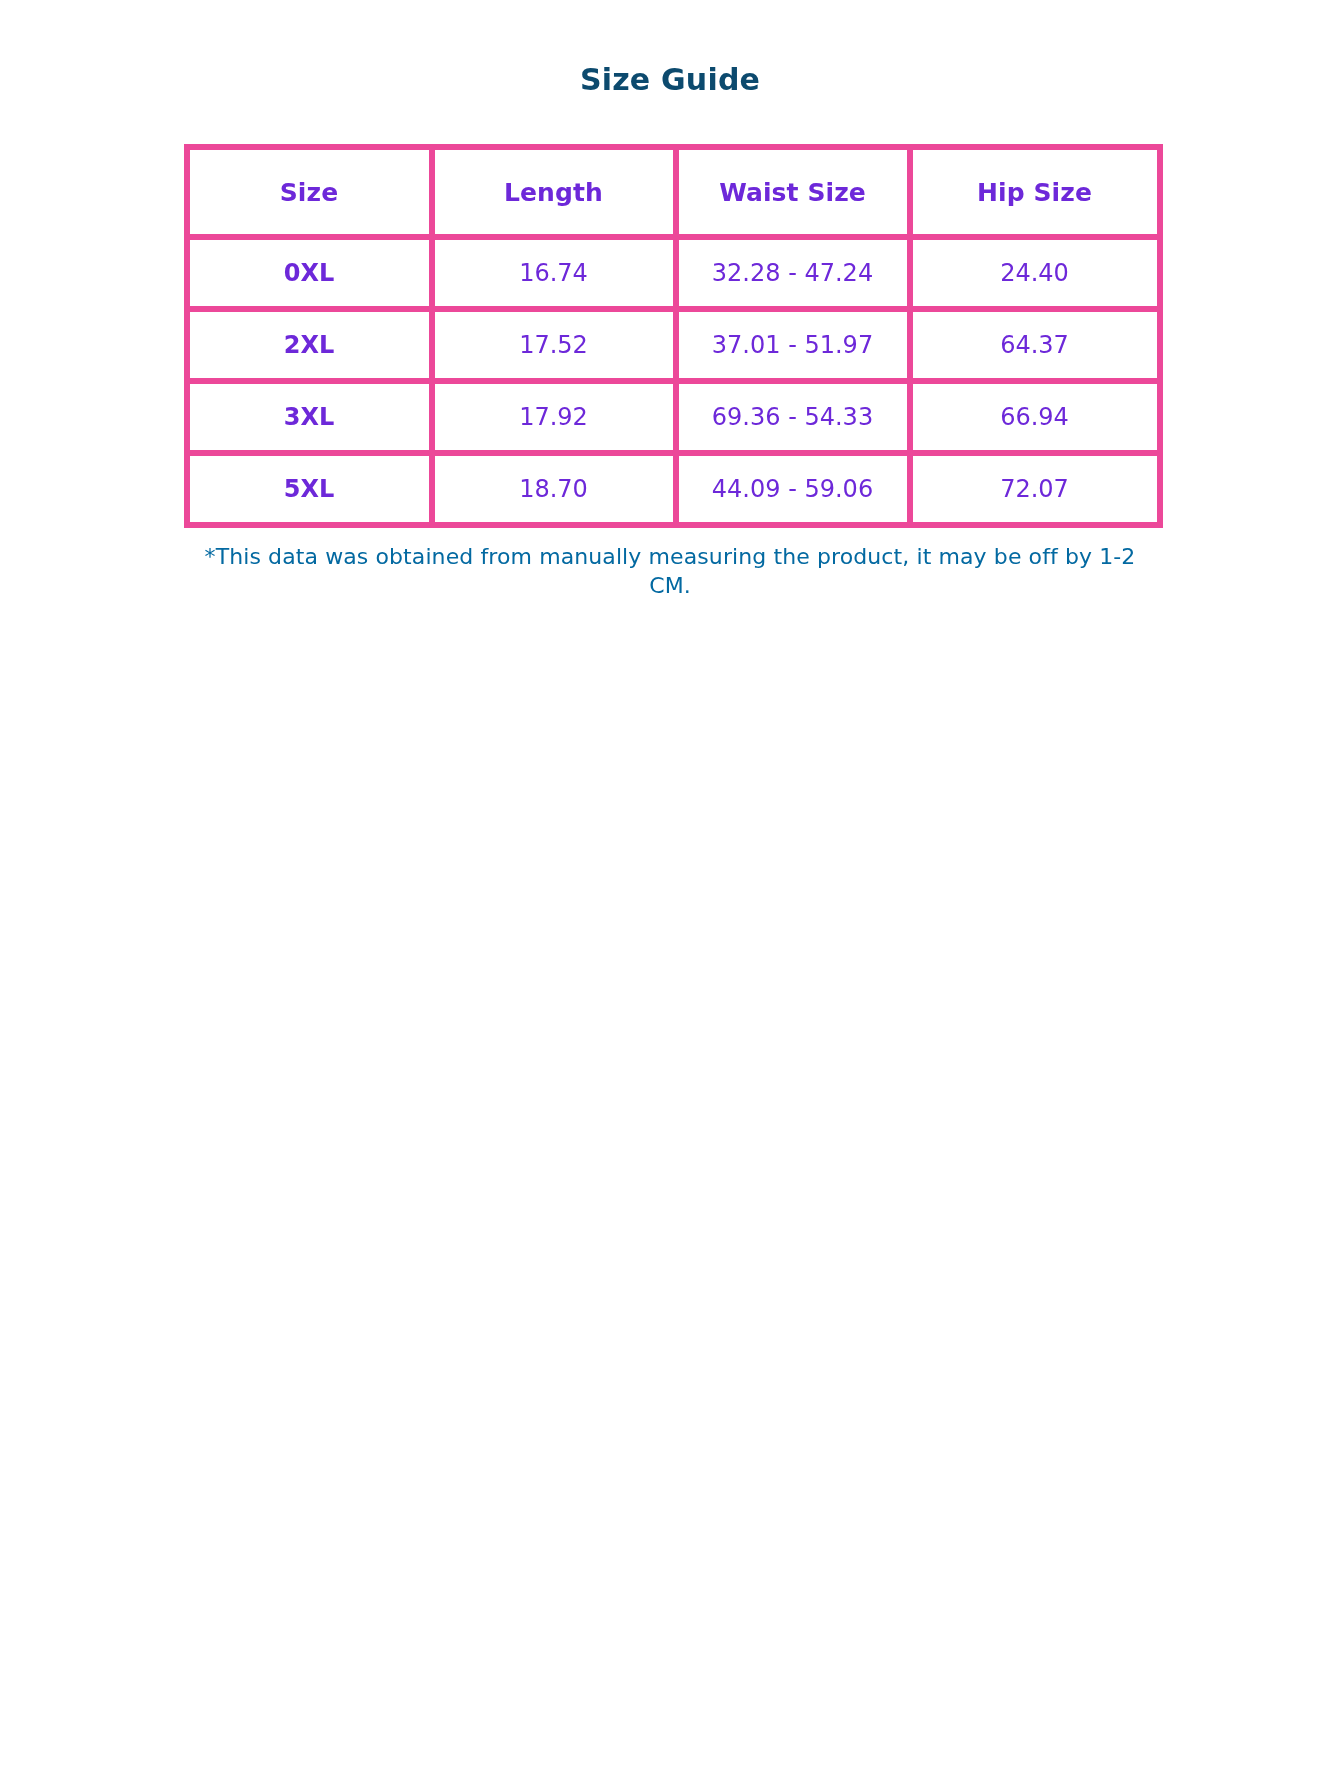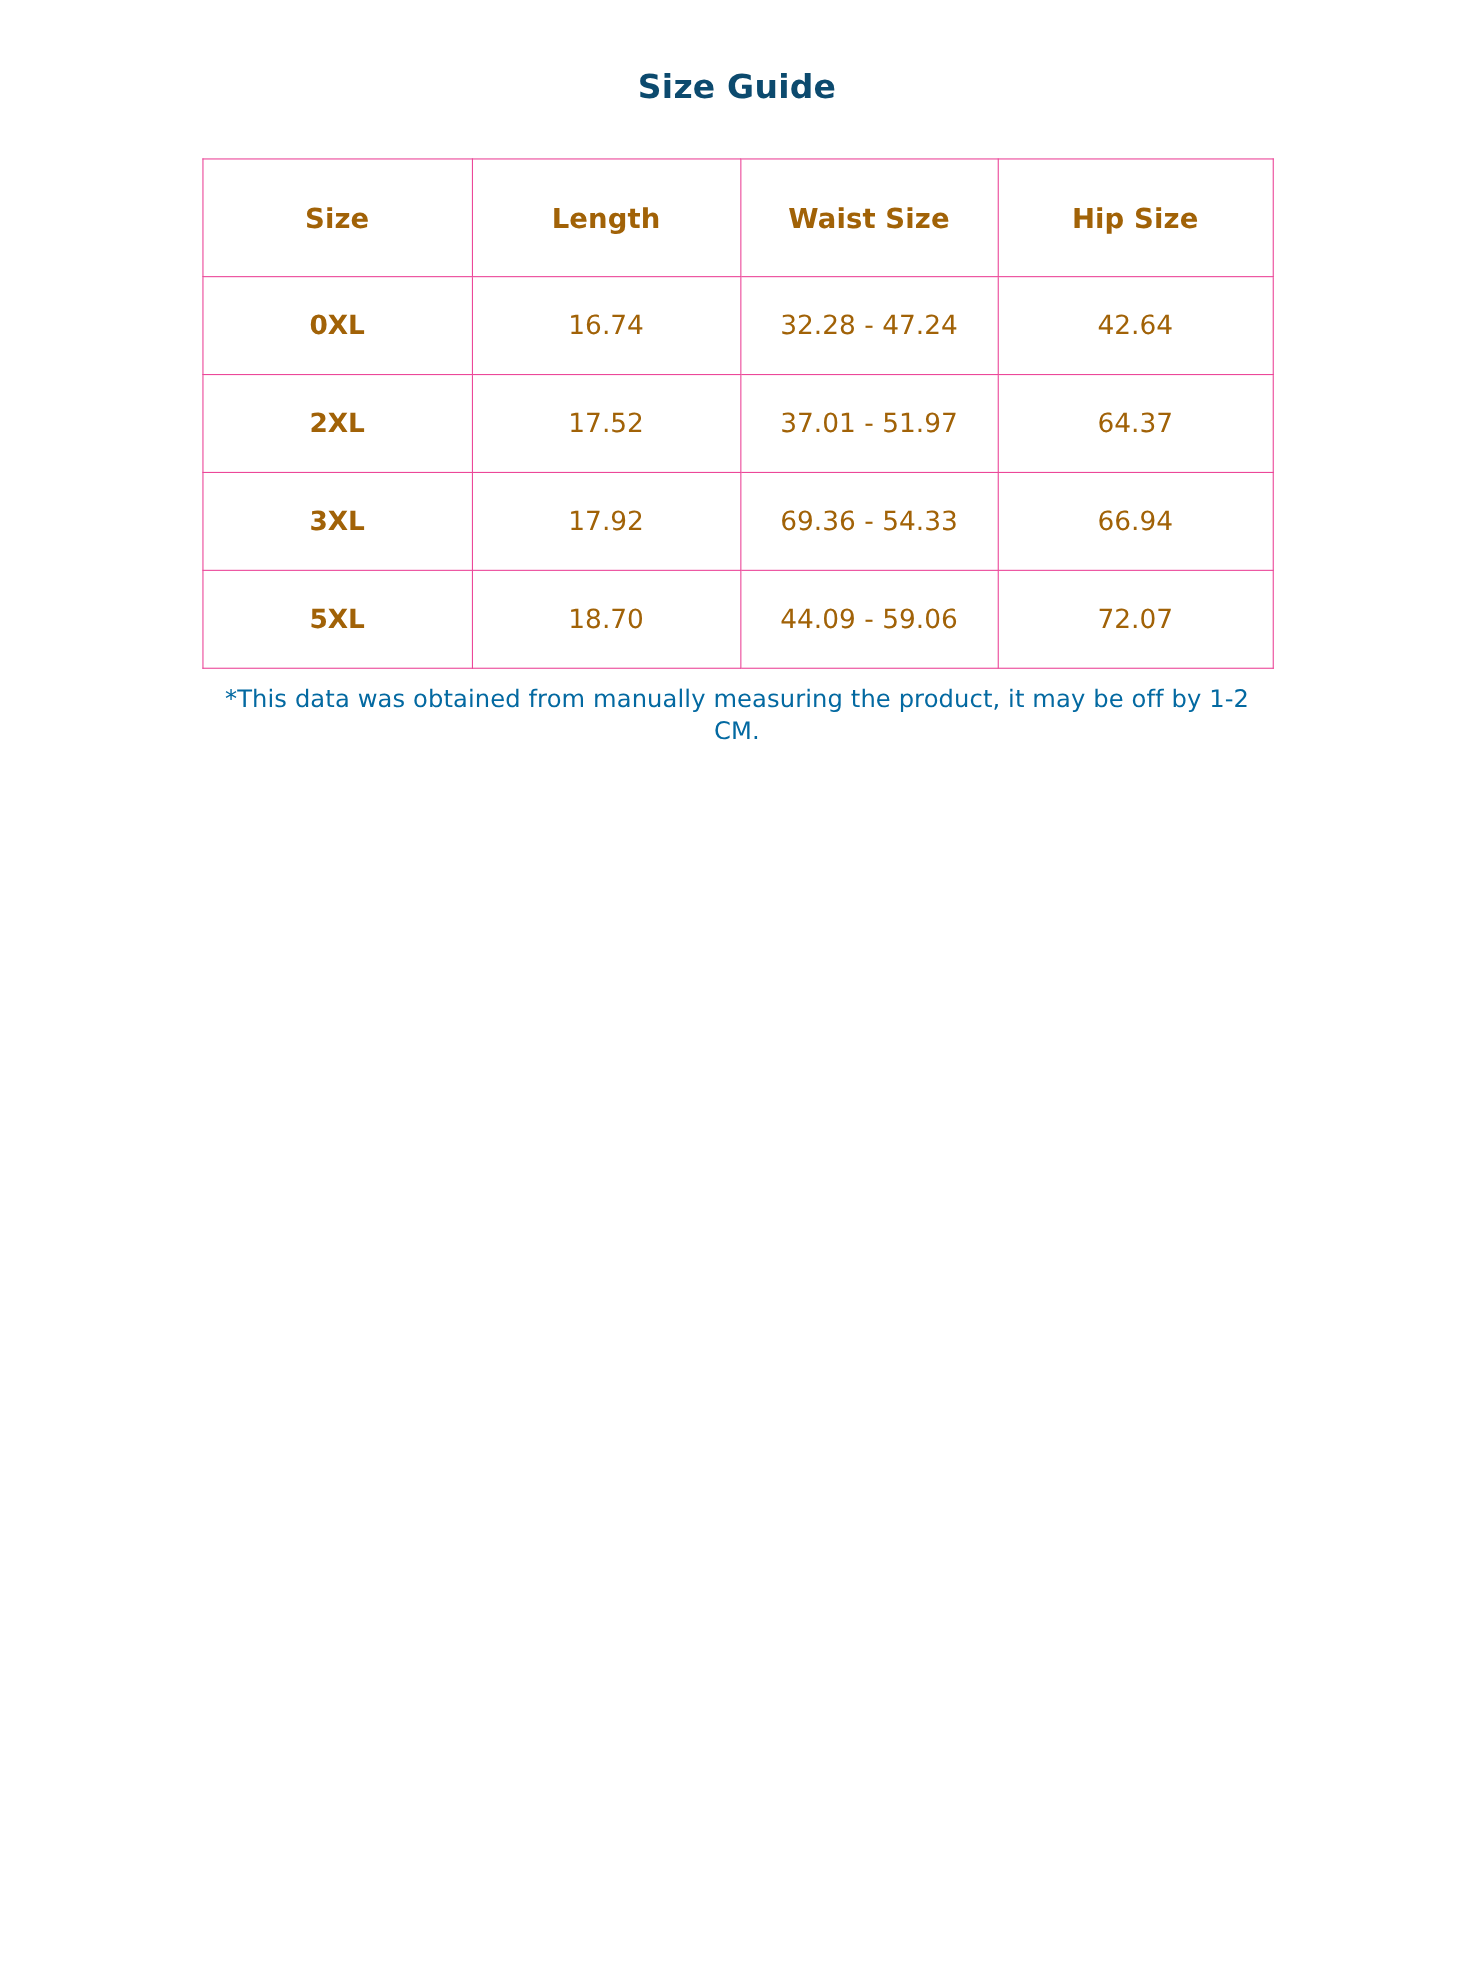--- a/index.html
+++ b/index.html
@@ -36,25 +36,25 @@
     padding-top: 46px;
   }
   table.size-table {
     width: 973px;
     border-collapse: collapse;
     table-layout: fixed;
     background: #ffffff;
   }
   table.size-table th,
   table.size-table td {
-    border: 1px solid #ec4899;
+    border: 6px solid #ec4899;
     text-align: center;
     vertical-align: middle;
-    color: #a16207;
-    padding: 14px;
+    color: #6d28d9;
+    padding: 3px;
   }
   table.size-table thead th {
     height: 78px;
     font-size: 25px;
     font-weight: bold;
     letter-spacing: 0.1px;
   }
   table.size-table tbody td {
     height: 60px;
     font-size: 24px;
@@ -99,21 +99,21 @@
           <th>Length</th>
           <th>Waist Size</th>
           <th>Hip Size</th>
         </tr>
       </thead>
       <tbody>
         <tr>
           <td class="size-cell">0XL</td>
           <td>16.74</td>
           <td>32.28 - 47.24</td>
-          <td>42.64</td>
+          <td>24.40</td>
         </tr>
         <tr>
           <td class="size-cell">2XL</td>
           <td>17.52</td>
           <td>37.01 - 51.97</td>
           <td>64.37</td>
         </tr>
         <tr>
           <td class="size-cell">3XL</td>
           <td>17.92</td>

